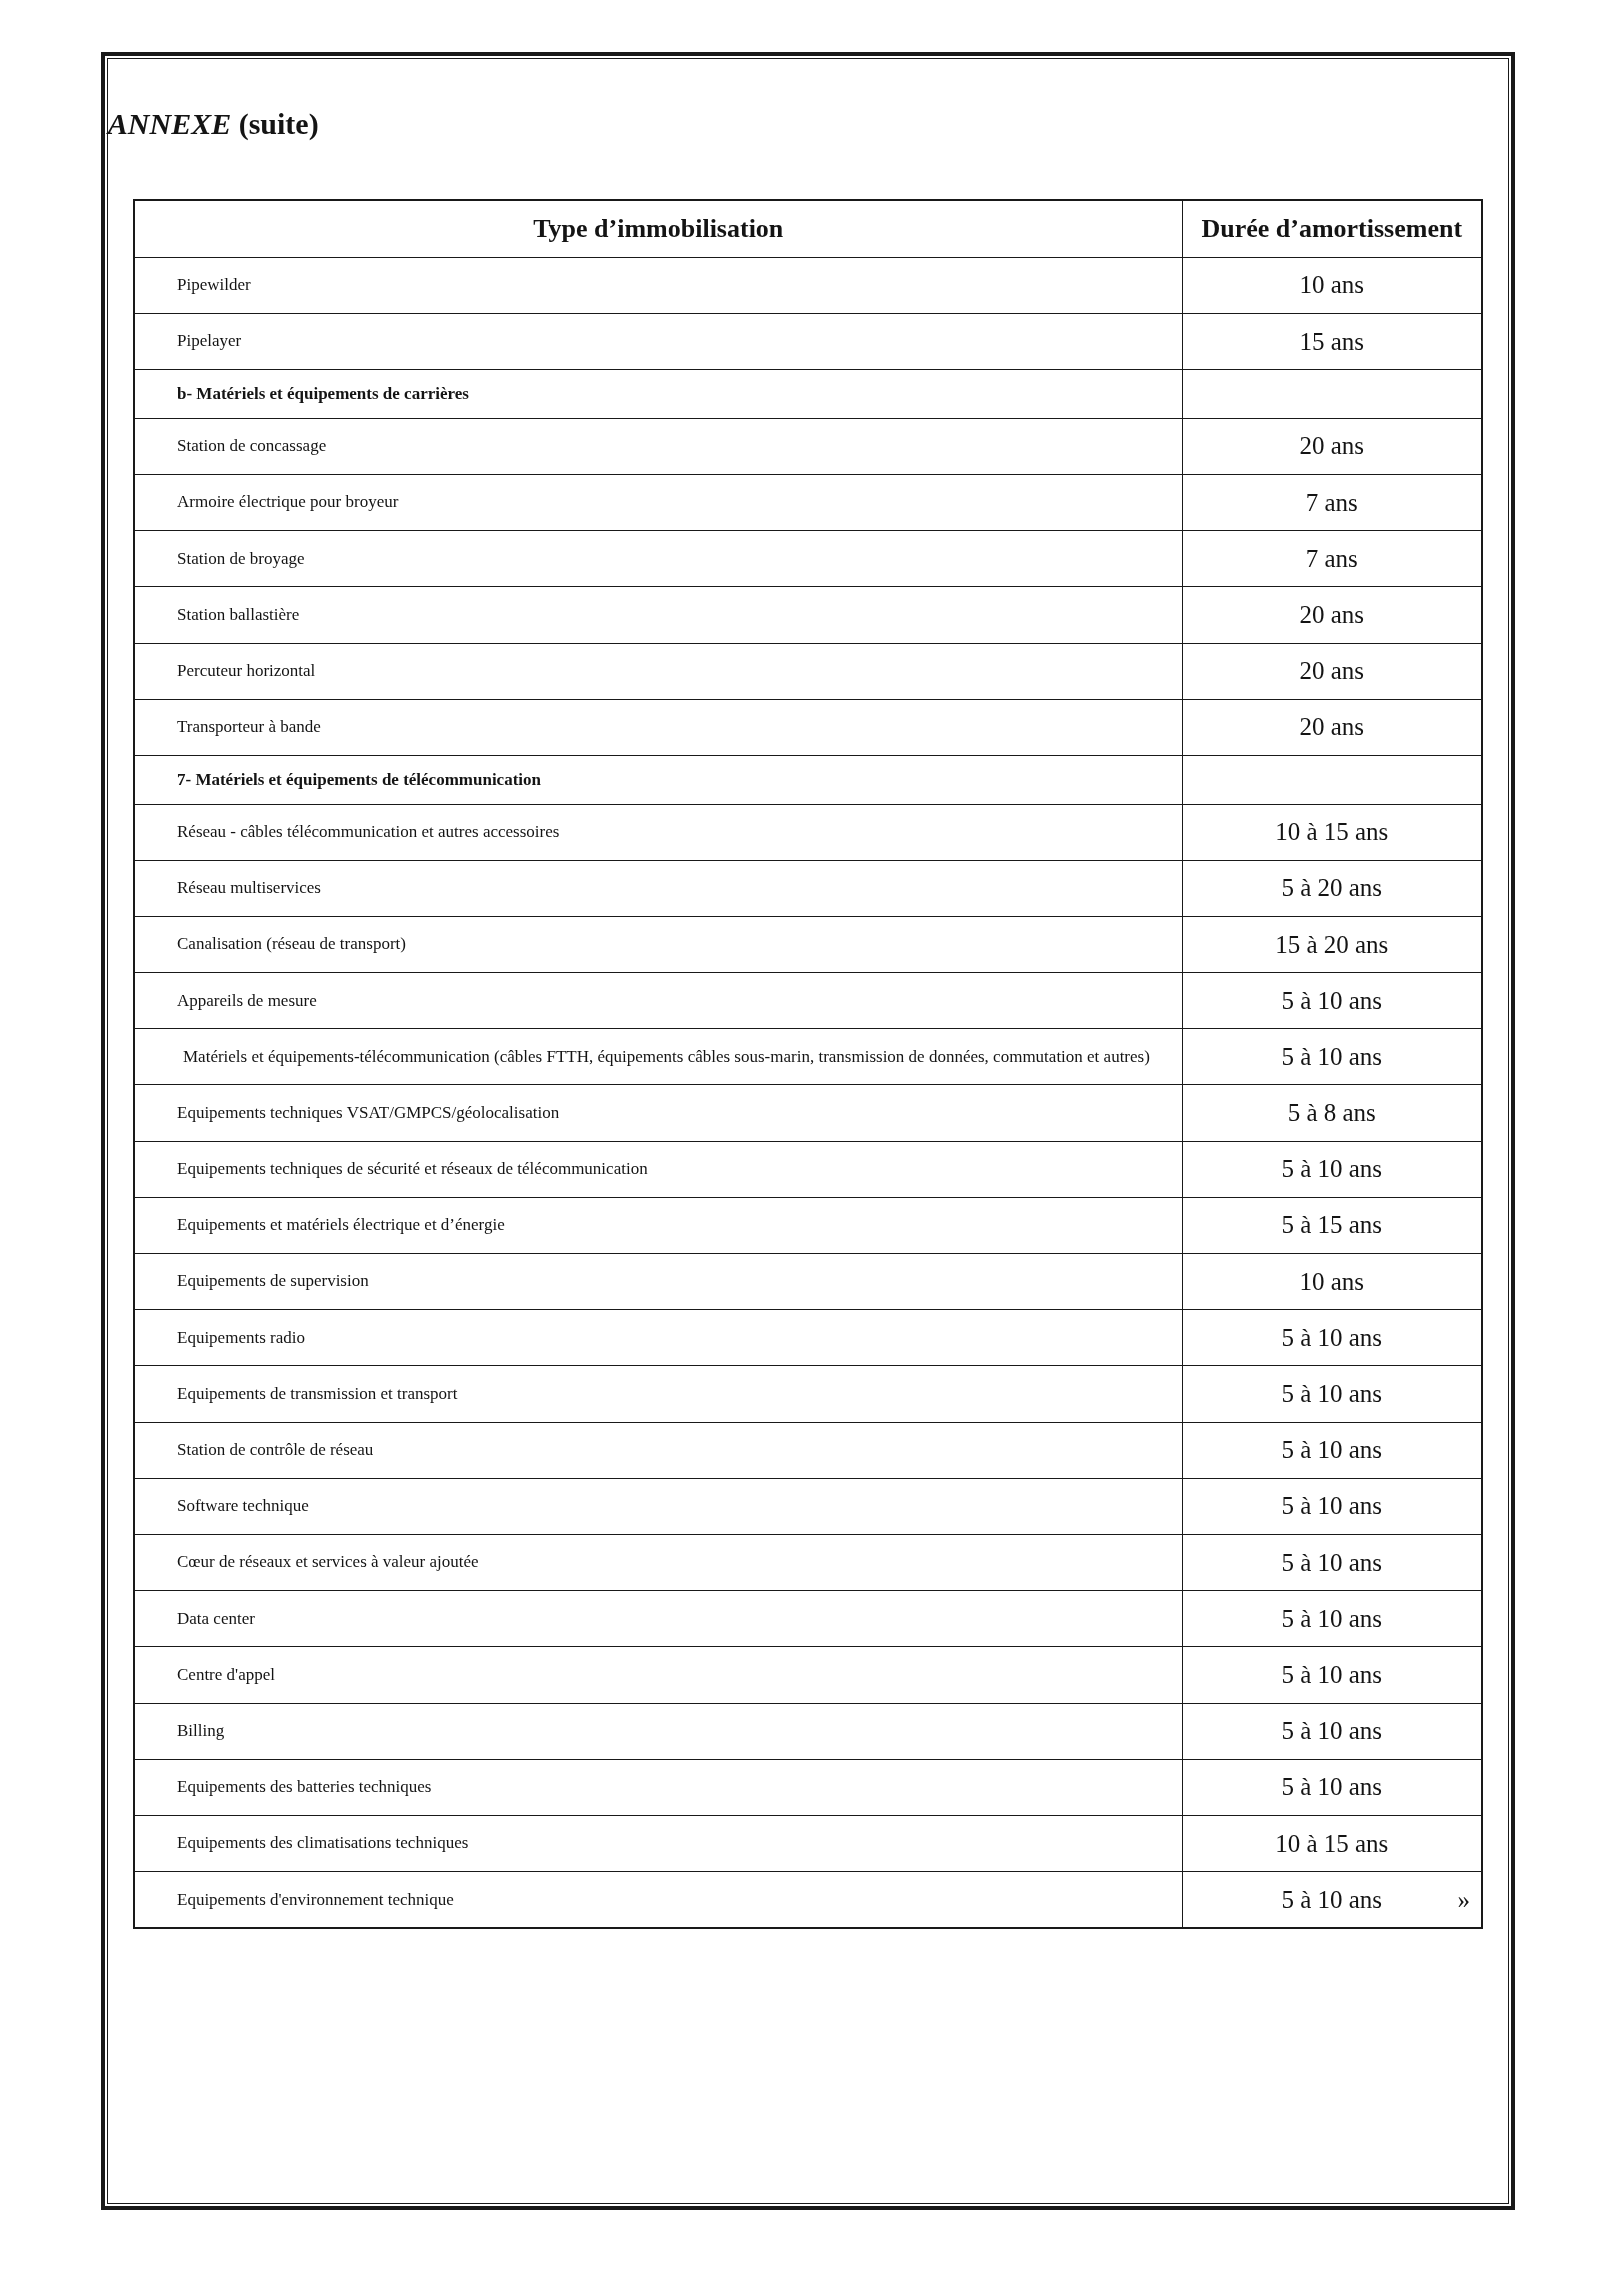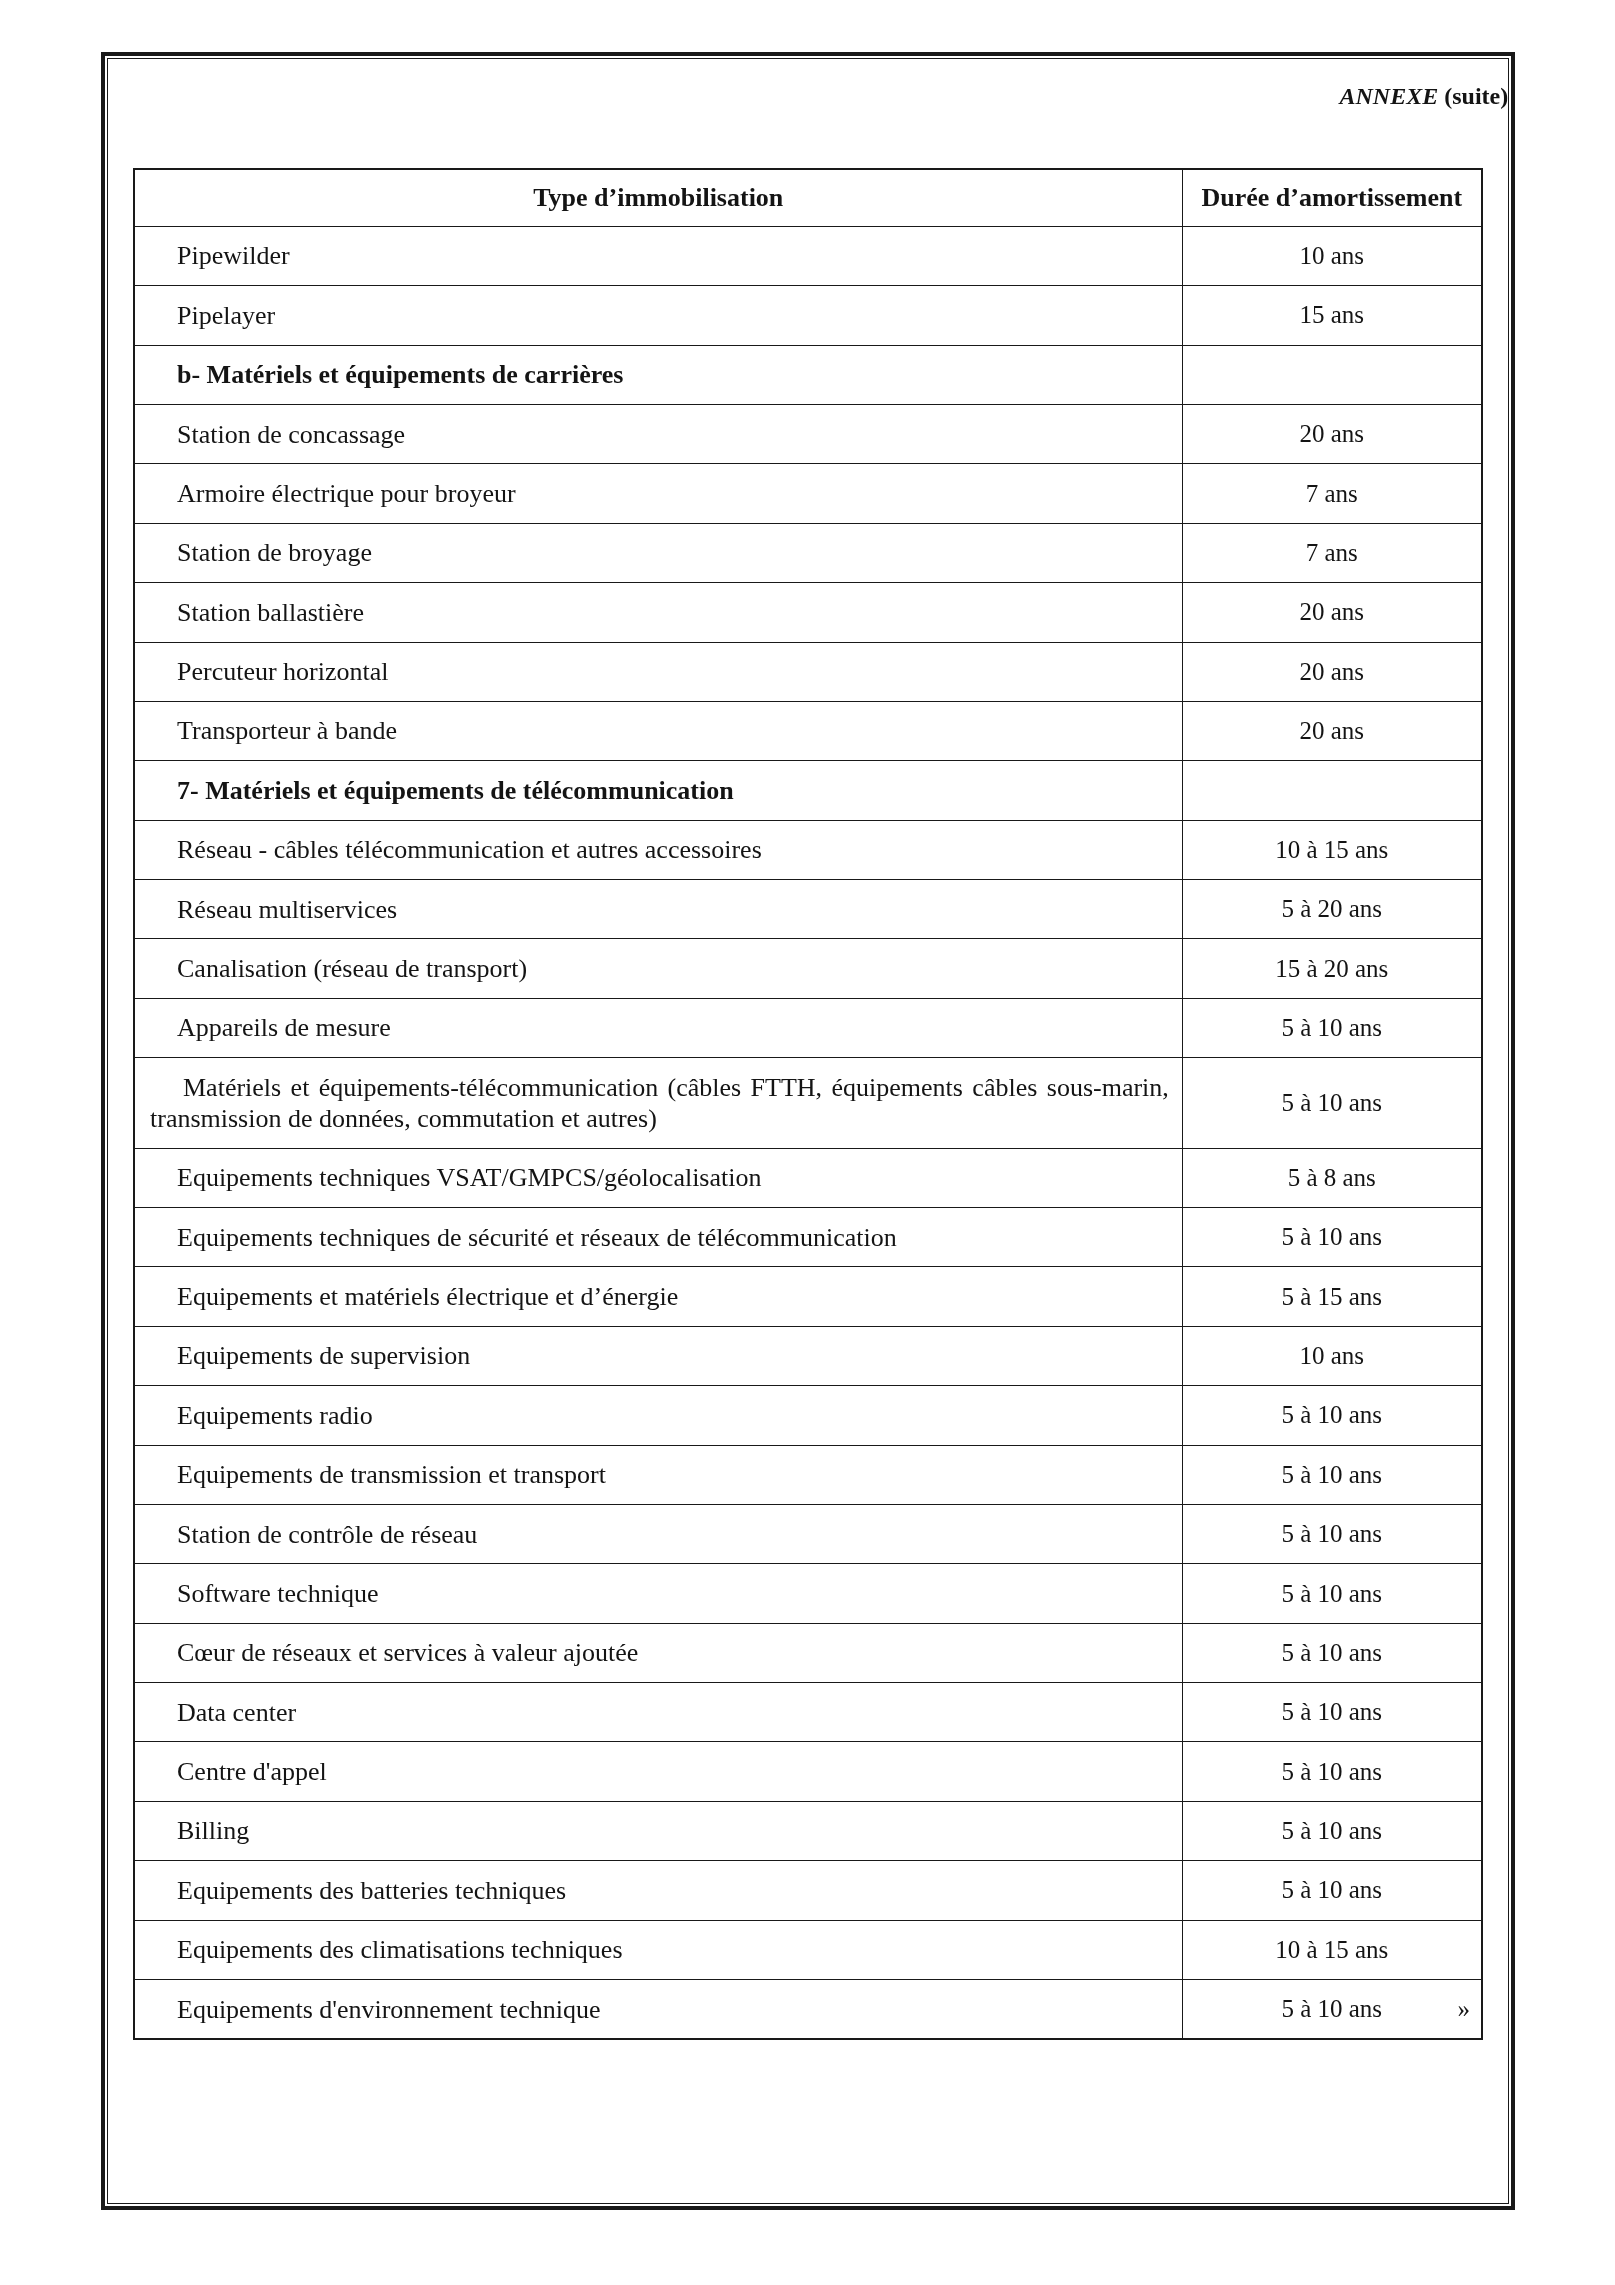--- a/index.html
+++ b/index.html
@@ -44,23 +44,23 @@
     font-weight: bold;
     font-size: 27px;
     letter-spacing: 0.4px;
     padding: 0 18px;
   }
   .header-page {
     font-weight: bold;
     font-size: 27px;
   }
   .annexe-title {
-    text-align: right;
-    margin-top: 24px;
-    font-size: 24px;
+    text-align: left;
+    margin-top: 48px;
+    font-size: 30px;
     font-weight: bold;
   }
   .annexe-title .italic { font-style: italic; }
 
   table.amort {
     border-collapse: collapse;
     margin: 58px auto 0;
     width: 1350px;
     border: 2.7px solid #191919;
     table-layout: fixed;
@@ -70,21 +70,21 @@
   thead th {
     font-size: 26px;
     font-weight: bold;
     text-align: center;
     padding: 11.8px 9px;
     line-height: 1.25;
     vertical-align: middle;
   }
   th.col-duration { width: 300px; }
   td.label {
-    font-size: 26px;
+    font-size: 17px;
     line-height: 1.2;
     padding: 13.6px 12.7px 13.6px 42px;
     text-align: left;
     vertical-align: middle;
     margin-left: 32px;
   }
   td.duration {
     font-size: 25px;
     text-align: center;
     vertical-align: middle;

